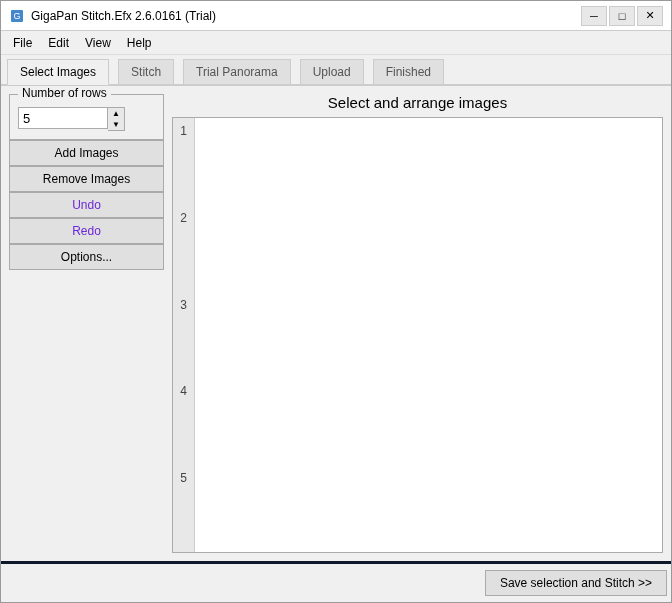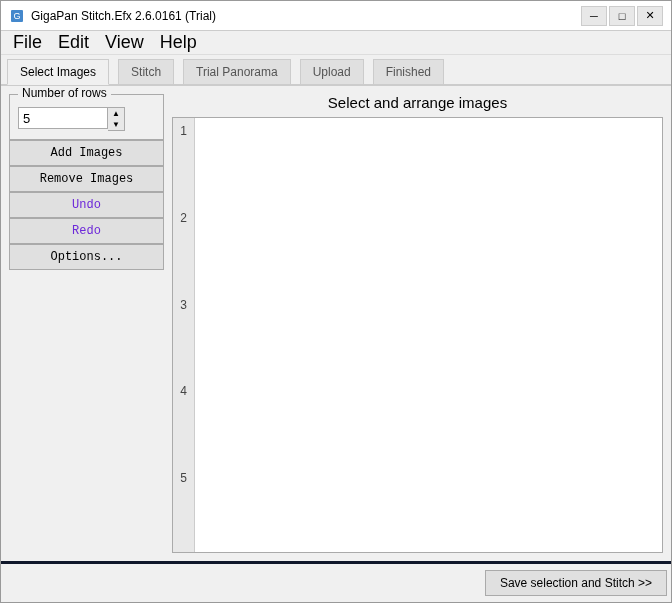--- a/index.html
+++ b/index.html
@@ -77,21 +77,21 @@
       height: 24px;
       display: flex;
       align-items: center;
       padding: 0 4px;
       border-bottom: 1px solid #ddd;
     }
 
     .menu-item {
       padding: 2px 8px;
       cursor: pointer;
-      font-size: 18px;
+      font-size: 12px;
     }
 
     .tab-bar {
       display: flex;
       background: #f0f0f0;
       padding: 4px 6px 0 6px;
       border-bottom: 2px solid #ccc;
     }
 
     .tab {
@@ -181,21 +181,20 @@
     .action-btn {
       width: 100%;
       height: 26px;
       border: 1px solid #aaa;
       background: #e0e0e0;
       cursor: pointer;
       font-size: 12px;
       display: flex;
       align-items: center;
       justify-content: center;
-      font-family: Liberation Mono, monospace;
     }
 
     .action-btn.disabled {
       color: #6d28d9;
       cursor: default;
     }
 
     .main-area {
       flex: 1;
       display: flex;

